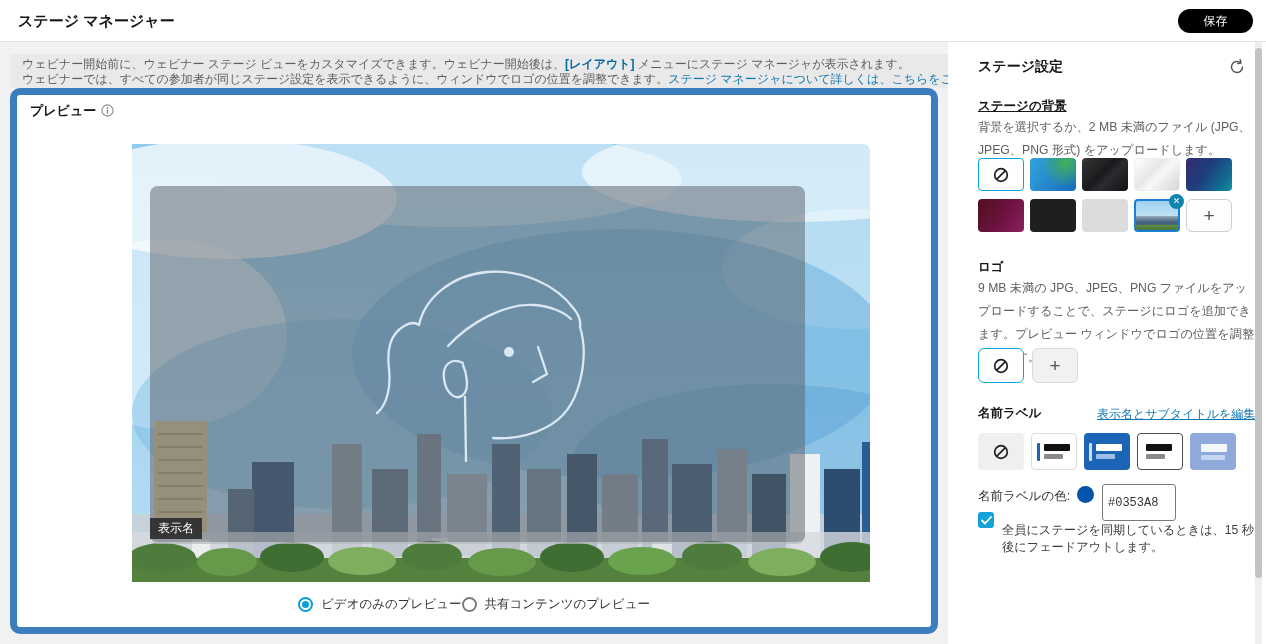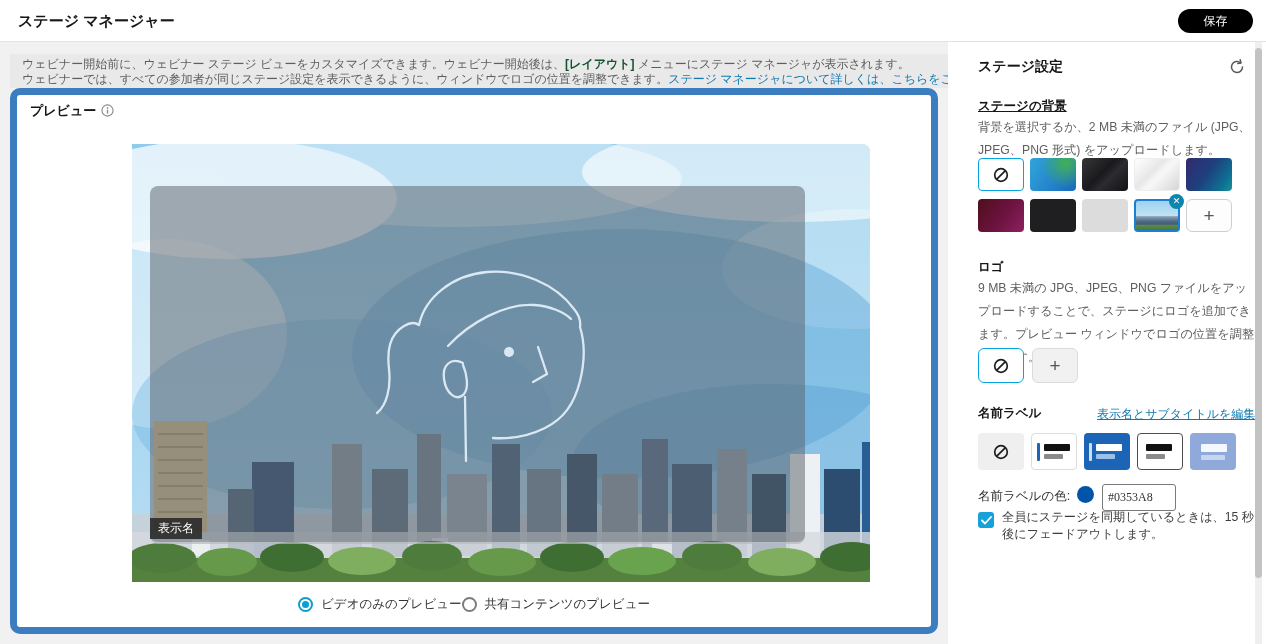--- a/index.html
+++ b/index.html
@@ -7,21 +7,21 @@
   body { font-family:"Liberation Sans","DejaVu Sans",sans-serif; background:#f1f1f2; overflow:hidden; }
   #app { position:relative; width:1266px; height:644px; background:#f1f1f2; }
 
   
   .header { position:absolute; left:0; top:0; width:1266px; height:42px; background:#fff; border-bottom:1px solid #e3e3e3; }
   .page-title { position:absolute; left:18px; top:12px; font-size:15px; font-weight:700; color:#161616; }
   .save-btn { position:absolute; right:13px; top:9px; height:24px; min-width:75px; padding:0 18px; border:none; border-radius:12px; background:#000; color:#fff; font-size:12px; font-family:inherit; cursor:pointer; }
 
   
   .banner { position:absolute; left:10px; top:54px; width:938px; height:34px; background:#e9e9ea; padding:3px 12px; font-size:12px; color:#5e5e5e; line-height:15px; white-space:nowrap; overflow:hidden; }
-  .banner b { color:#14532d; }
+  .banner b { color:#0369a1; }
   .banner a { color:#0f78b0; text-decoration:none; cursor:pointer; }
 
   
   .right-col { position:absolute; left:948px; top:42px; width:318px; height:602px; background:#fff; }
   .scrollbar { position:absolute; left:1255px; top:42px; width:7px; height:602px; background:#efefef; }
   .scrollbar .thumb { position:absolute; left:0; top:6px; width:7px; height:530px; background:#c3c3c3; border-radius:4px; }
 
   .settings-title { position:absolute; left:978px; top:58px; font-size:14px; font-weight:700; color:#161616; }
   .refresh { position:absolute; left:1228px; top:58px; width:18px; height:18px; cursor:pointer; }
   .section-title { position:absolute; font-size:12.5px; font-weight:700; color:#161616; }
@@ -54,21 +54,21 @@
   .lbl-blue { background:#1c64b6; }
   .lbl-outlined { background:#fff; border:1.5px solid #4d4d4d; }
   .lbl-periwinkle { background:#8fa9da; }
   .vbar { width:3px; height:18px; border-radius:1px; }
   .bars { display:flex; flex-direction:column; gap:3px; }
   .bar1 { width:26px; height:7px; border-radius:1px; }
   .bar2 { width:19px; height:5px; border-radius:1px; }
 
   .color-row-label { position:absolute; font-size:12.5px; color:#2e2e2e; }
   .color-dot { position:absolute; width:17px; height:17px; border-radius:50%; cursor:pointer; }
-  .hex-input { position:absolute; width:74px; height:27px; border:1px solid #7a7a7a; border-radius:3px; font-size:12px; font-family:Liberation Serif, serif; color:#333; padding:0 5px; background:#fff; }
+  .hex-input { position:absolute; width:74px; height:37px; border:1px solid #7a7a7a; border-radius:3px; font-size:12px; font-family:Liberation Mono, monospace; color:#333; padding:0 5px; background:#fff; }
 
   .checkbox { position:absolute; width:16px; height:16px; background:#14a2d8; border-radius:3px; cursor:pointer; display:flex; align-items:center; justify-content:center; }
   .check-text { position:absolute; font-size:12.2px; color:#3d3d3d; line-height:17px; width:254px; }
 
   
   .preview-panel { position:absolute; left:10px; top:88px; width:928px; height:546px; background:#fff; border:7px solid #3c7dc0; border-radius:10px; }
   .preview-title { position:absolute; left:30px; top:102px; font-size:13px; font-weight:700; color:#161616; }
   .info-icon { position:absolute; left:101px; top:104px; width:13px; height:13px; }
   .video-wrap { position:absolute; left:88px; top:144px; width:782px; height:470px; border-radius:8px; overflow:hidden;padding-left:44px; }
   .stage-overlay { position:absolute; left:62px; top:42px; width:655px; height:358px; background:rgba(92,100,108,0.52); border-radius:8px; border-bottom:2px solid rgba(255,255,255,0.4); }
@@ -276,19 +276,19 @@
 
   <div class="color-row-label" style="left:978px; top:488px;">名前ラベルの色:</div>
   <div class="color-dot" style="left:1077px; top:486px; background:#0353A8;"></div>
   <input class="hex-input" style="left: 1102px; top: 484px;" value="#0353A8">
 
   <div class="checkbox" style="left:978px; top:512px;">
     <svg width="11" height="9" viewBox="0 0 11 9">
       <polyline points="1,4.5 4,7.5 10,1" fill="none" stroke="#fff" stroke-width="1.8" stroke-linecap="round" stroke-linejoin="round"></polyline>
     </svg>
   </div>
-  <div class="check-text" style="left:1002px; top:509px;">全員にステージを同期しているときは、15 秒後にフェードアウトします。</div>
+  <div class="check-text" style="left:1002px; top:522px;">全員にステージを同期しているときは、15 秒後にフェードアウトします。</div>
 
   <div class="scrollbar">
       <div class="thumb"></div>
     </div>
 
 </div>
 
 </body></html>

